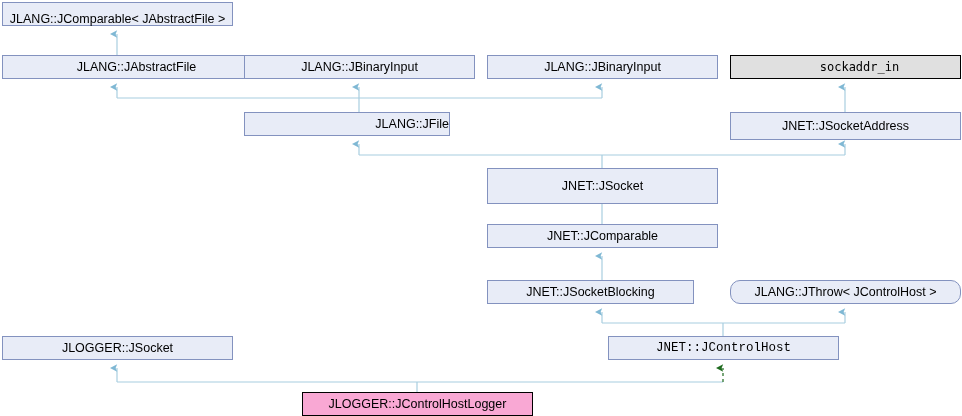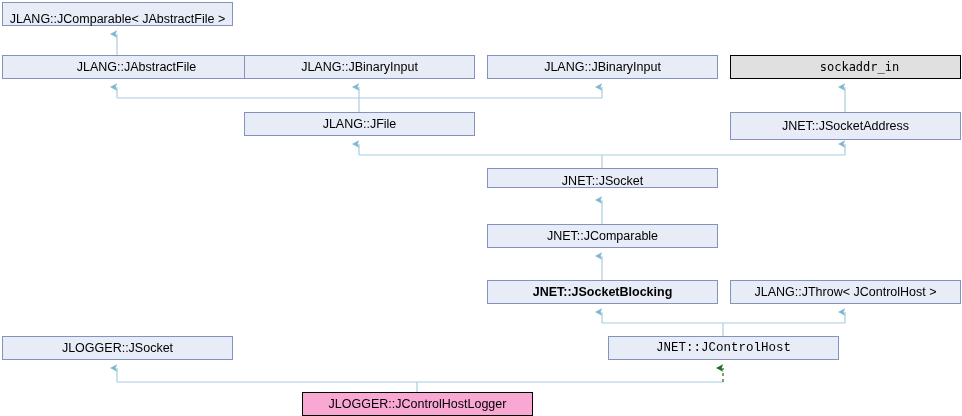--- a/index.html
+++ b/index.html
@@ -118,41 +118,41 @@
   </div>
 
   <div class="node klass" style="left:487px; top:55px; width:231px; height:24px;">
     <span>JLANG::JBinaryInput</span>
   </div>
 
   <div class="node external" style="left:730px; top:55px; width:231px; height:24px;">
     <span>sockaddr_in</span>
   </div>
 
-  <div class="node klass" style="left:244px; top:112px; width:231px; height:24px;">
+  <div class="node klass" style="left:244px; top:112px; width:206px; height:24px;justify-content:flex-end;">
     <span>JLANG::JFile</span>
   </div>
 
   <div class="node klass" style="left:730px; top:112px; width:231px; height:28px;">
     <span>JNET::JSocketAddress</span>
   </div>
 
-  <div class="node klass" style="left:487px; top:168px; width:231px; height:20px;align-items:flex-end;">
+  <div class="node klass" style="left:487px; top:168px; width:231px; height:36px;">
     <span>JNET::JSocket</span>
   </div>
 
   <div class="node klass" style="left:487px; top:224px; width:231px; height:24px;">
     <span>JNET::JComparable</span>
   </div>
 
-  <div class="node klass" style="left:487px; top:280px; width:231px; height:24px;font-weight:bold;">
+  <div class="node klass" style="left:487px; top:280px; width:207px; height:24px;">
     <span>JNET::JSocketBlocking</span>
   </div>
 
-  <div class="node klass" style="left:730px; top:280px; width:231px; height:24px;">
+  <div class="node klass" style="left:730px; top:280px; width:231px; height:24px;border-radius:10px;">
     <span>JLANG::JThrow&lt; JControlHost &gt;</span>
   </div>
 
   <div class="node klass" style="left:2px; top:336px; width:231px; height:24px;">
     <span>JLOGGER::JSocket</span>
   </div>
 
   <div class="node klass" style="left:608px; top:336px; width:231px; height:24px;font-family:Liberation Mono, monospace;">
     <span>JNET::JControlHost</span>
   </div>

